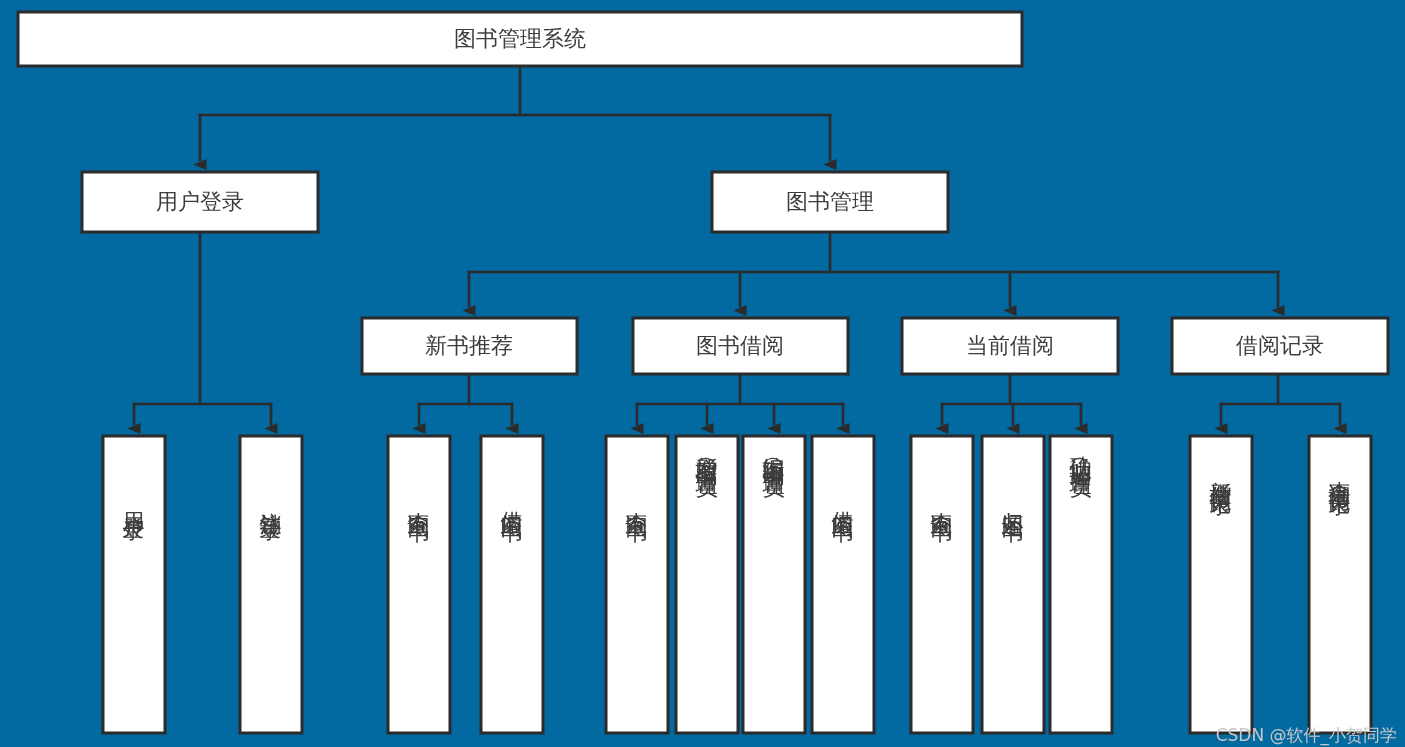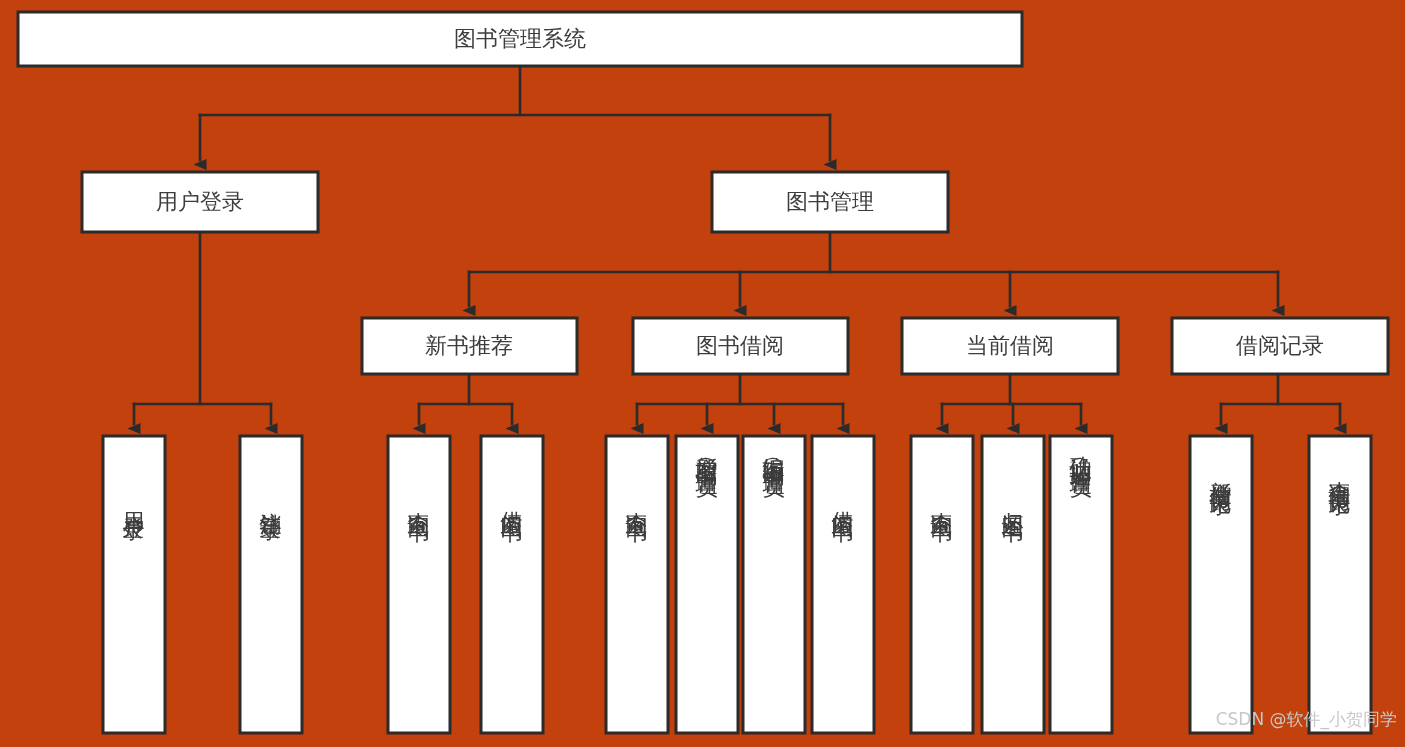--- a/index.html
+++ b/index.html
@@ -1,21 +1,21 @@
 <!DOCTYPE html>
 <html><head>
 <meta charset="utf-8">
 <style>
   html,body{margin:0;padding:0;background:#ffffff;}
   body{
     width:1405px;height:747px;
     font-family:"DejaVu Sans","Liberation Sans",sans-serif;
     overflow:hidden;
   }
-  #diagram-root{position:relative;width:1405px;height:747px;background:#c2410c;}
+  #diagram-root{position:relative;width:1405px;height:747px;background:#0369a1;}
   svg#flow{position:absolute;left:0;top:0;width:1405px;height:747px;display:block;}
   .node-box{fill:#ffffff;stroke:#2b2b2b;stroke-width:3;}
   .conn{stroke:#2b2b2b;stroke-width:2.6;fill:none;stroke-linecap:square;}
   .node-label{
     fill:#3c3c3c;
     font-family:"DejaVu Sans","Liberation Sans",sans-serif;
     font-size:22px;
     text-anchor:middle;
     dominant-baseline:middle;
   }
@@ -24,21 +24,21 @@
     font-family:"DejaVu Sans","Liberation Sans",sans-serif;
     font-size:22px;
     writing-mode:vertical-rl;
     text-orientation:upright;
     glyph-orientation-vertical:0;
     text-anchor:middle;
     letter-spacing:3px;
   }
   .watermark{
     position:absolute;
-    right:8px;bottom:16px;
+    right:8px;bottom:0;
     color:#c7c7c7;
     font-size:17px;
     font-family:"DejaVu Sans","Liberation Sans",sans-serif;
     white-space:nowrap;
     user-select:none;
     margin-left:28px;
   }
 </style>
 </head>
 <body>

